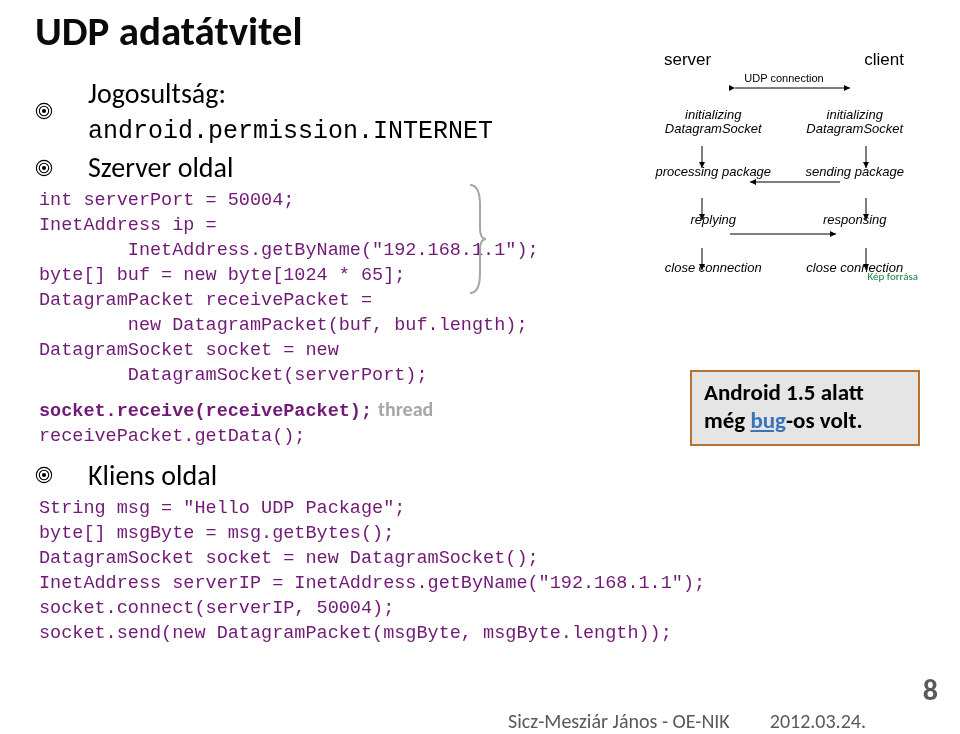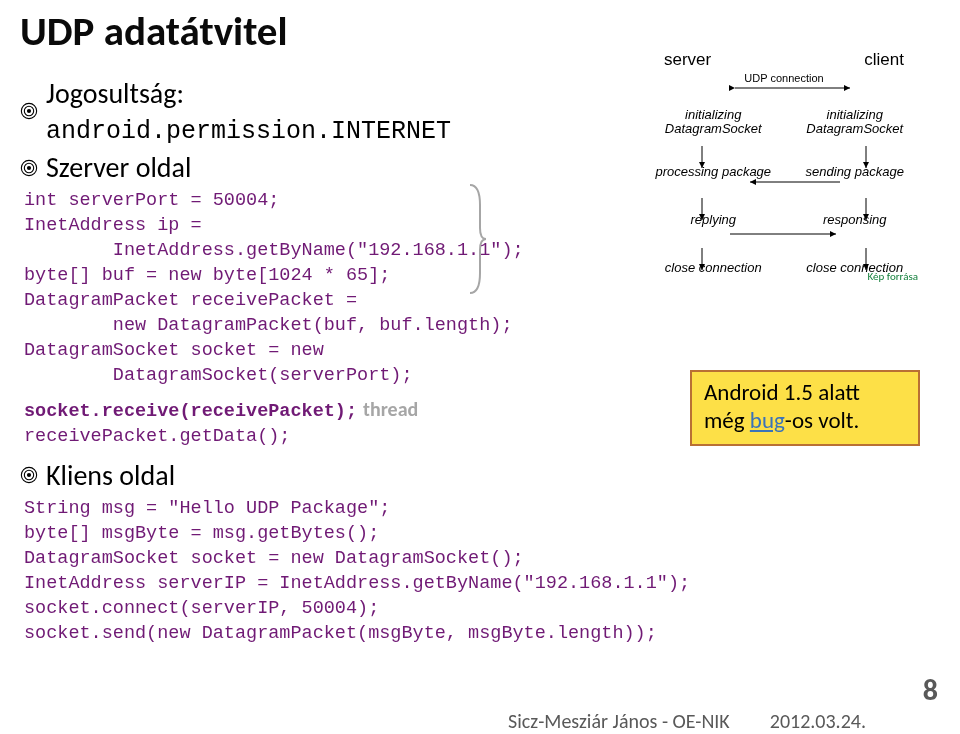--- a/index.html
+++ b/index.html
@@ -7,34 +7,35 @@
     width: 960px;
     height: 734px;
     background: #fff;
     font-family: "Calibri", "Segoe UI", sans-serif;
     position: relative;
     color: #000;
   }
   .slide {
     width: 100%;
     height: 100%;
-    padding: 10px 28px 0 20px;
+    padding: 10px 28px 0 35px;
     position: relative;
   }
   .title {
     font-size: 41px;
     font-weight: bold;
     color: #0a0a0a;
     margin-bottom: 20px;
     margin-top: -4px;
   }
   .bullet-row {
     display: flex;
     align-items: center;
     margin-bottom: 4px;
+    gap: 27px;
   }
   .bullet-icon {
     width: 18px;
     height: 18px;
     margin-right: 8px;
     display: inline-block;
     flex-shrink: 0;
   }
   .bullet-icon svg { display: block; }
   .bullet-text {
@@ -107,24 +108,25 @@
     top: 270px;
     color: #15803d;
     font-size: 11px;
   }
   .android-box {
     position: absolute;
     right: 40px;
     top: 370px;
     width: 230px;
     border: 2px solid #b97034;
-    background: #fde047;
+    background: #e5e5e5;
     padding: 6px 12px 10px 12px;
     font-size: 23px;
     color: #000;
+    font-weight: bold;
   }
   .android-box .bug {
     color: #3b73b9;
     text-decoration: underline;
   }
   .thread-bracket {
     position: absolute;
     left: 468px;
     top: 183px;
     width: 20px;

